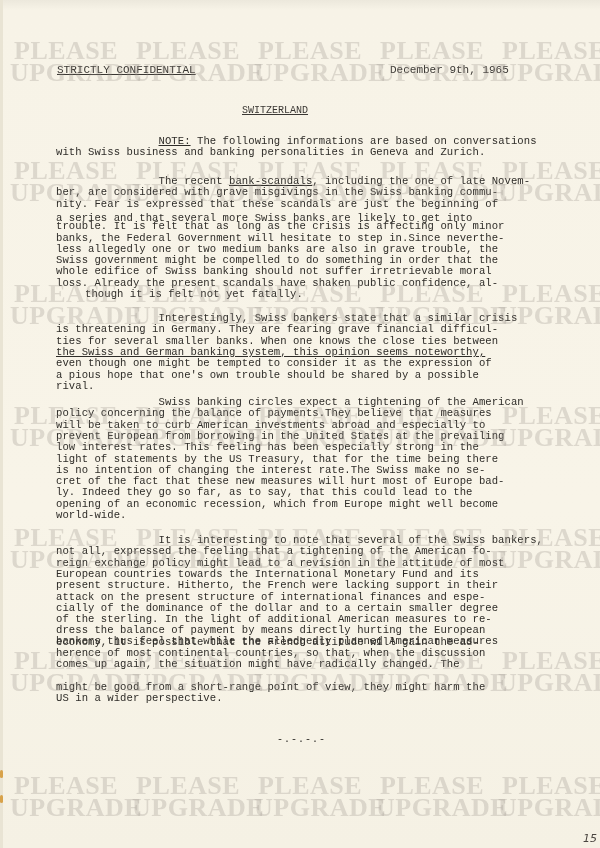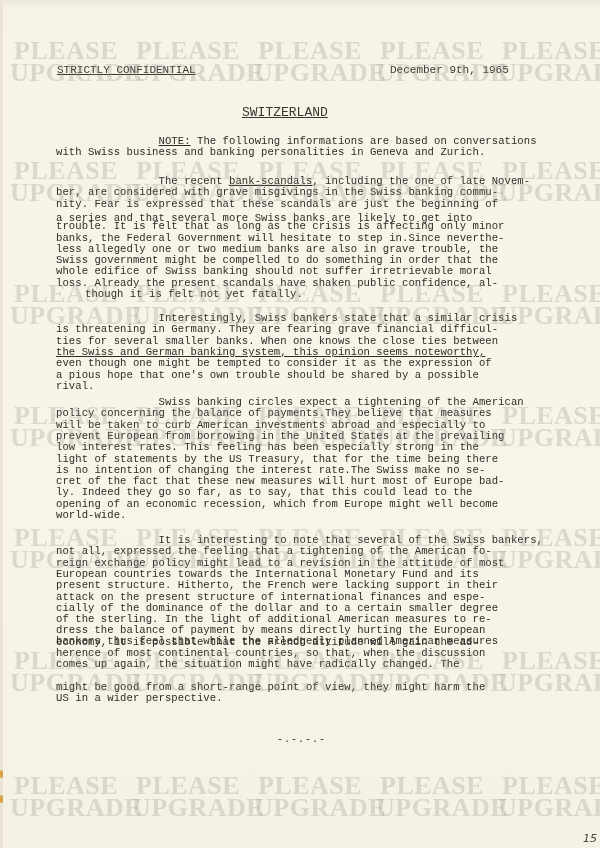--- a/index.html
+++ b/index.html
@@ -22,21 +22,21 @@
     font-size:26px; font-weight:bold; white-space:nowrap; letter-spacing:0.5px;
   }
   .watermark span { position:absolute; }
   .line {
     position:absolute; left:56px; white-space:pre;
     font-size:10.6px; line-height:11.3px; letter-spacing:0.05px;
   }
   .u { text-decoration:underline; }
   .hdr-left { position:absolute; left:57px; top:64px; font-size:11px; text-decoration:underline; color:#3a3733;text-align:right; }
   .hdr-right { position:absolute; left:390px; top:64px; font-size:11px; color:#3a3733; }
-  .title { position:absolute; left:242px; top:105px; font-size:13px; text-decoration:underline; color:#3a3733; }
+  .title { position:absolute; left:242px; top:105px; font-size:10px; text-decoration:underline; color:#3a3733; }
   .sep { position:absolute; left:277px; top:734px; font-size:10px; color:#2e2c28; letter-spacing:1px; }
   .pagenum { position:absolute; left:583px; top:832px; font-size:11px; font-family:"DejaVu Sans",sans-serif; font-style:italic; color:#4a4540; }
   .dot { position:absolute; left:0; width:3px; height:8px; background:#d8a24a; border-radius:2px; }
 </style>
 </head>
 <body>
 
 <div class="page">
   <div class="dot" style="top:770px"></div>
   <div class="dot" style="top:795px"></div>

